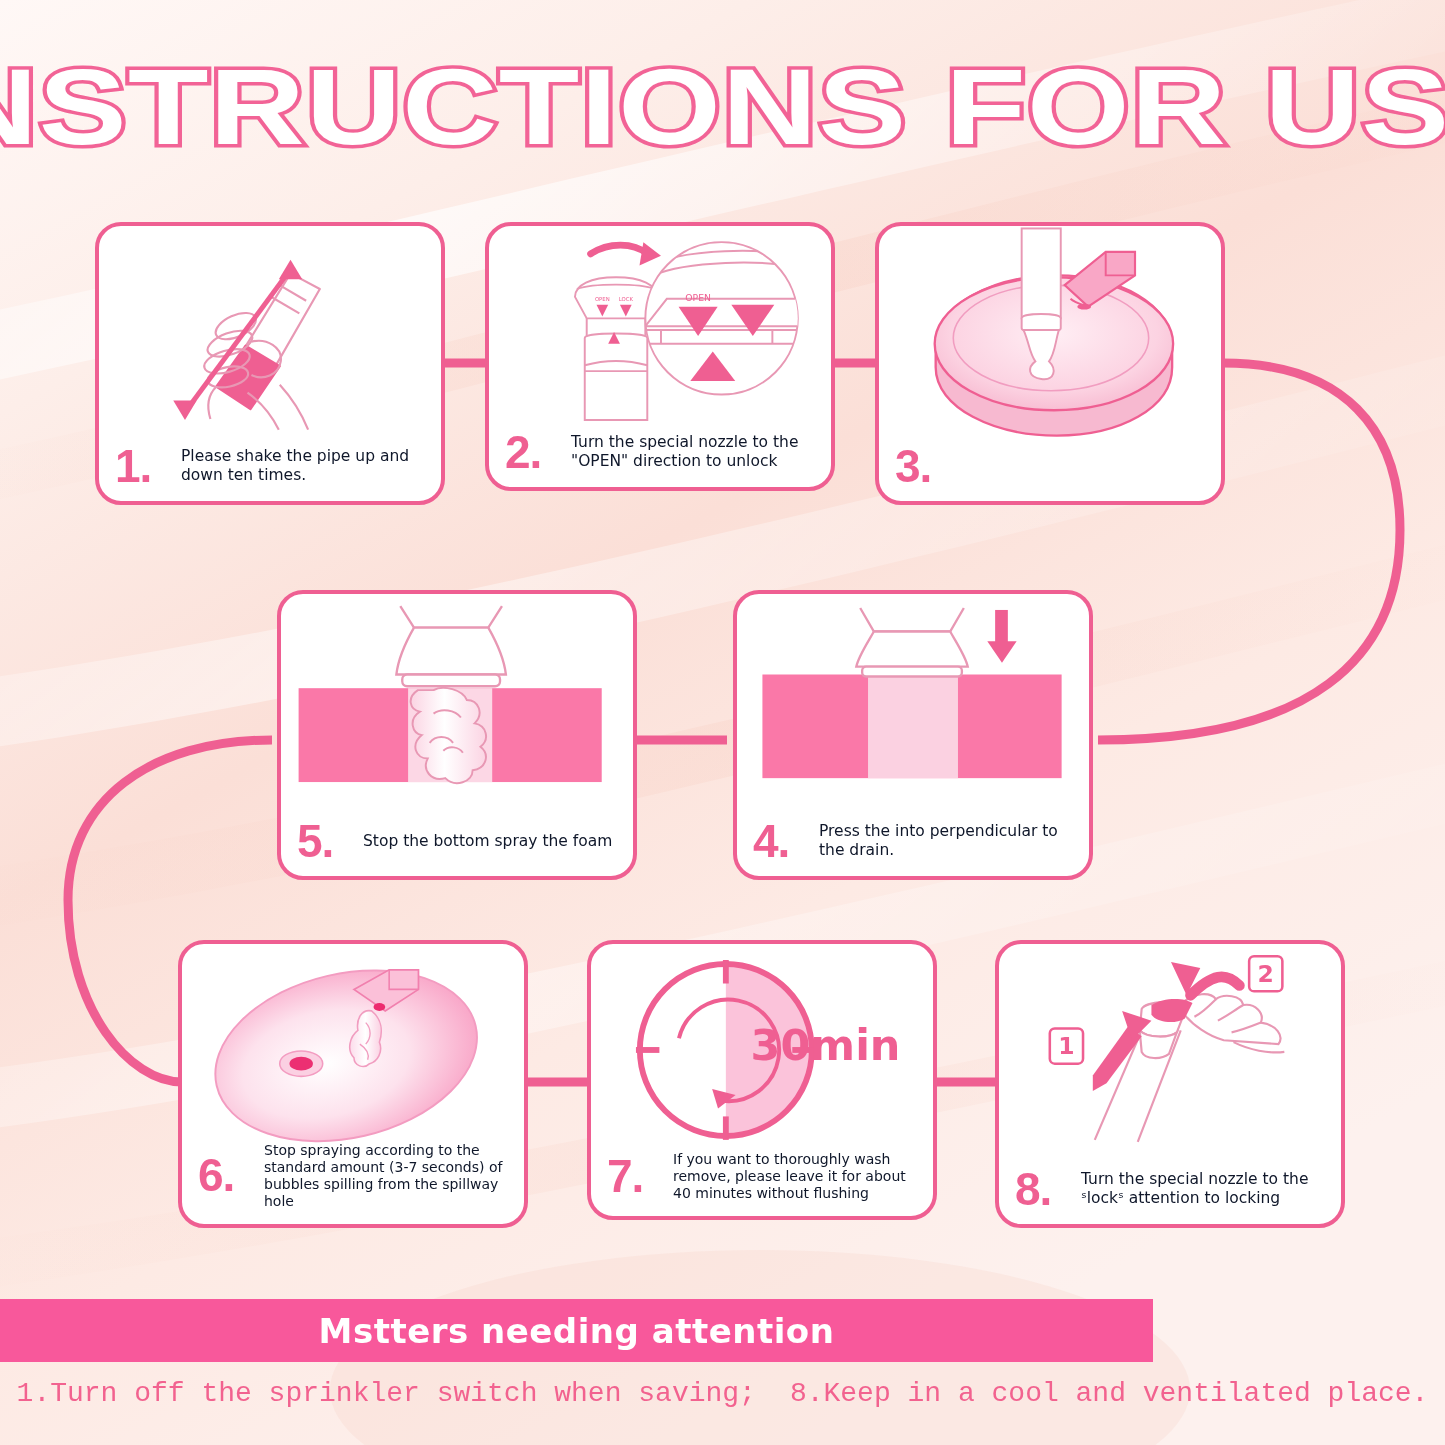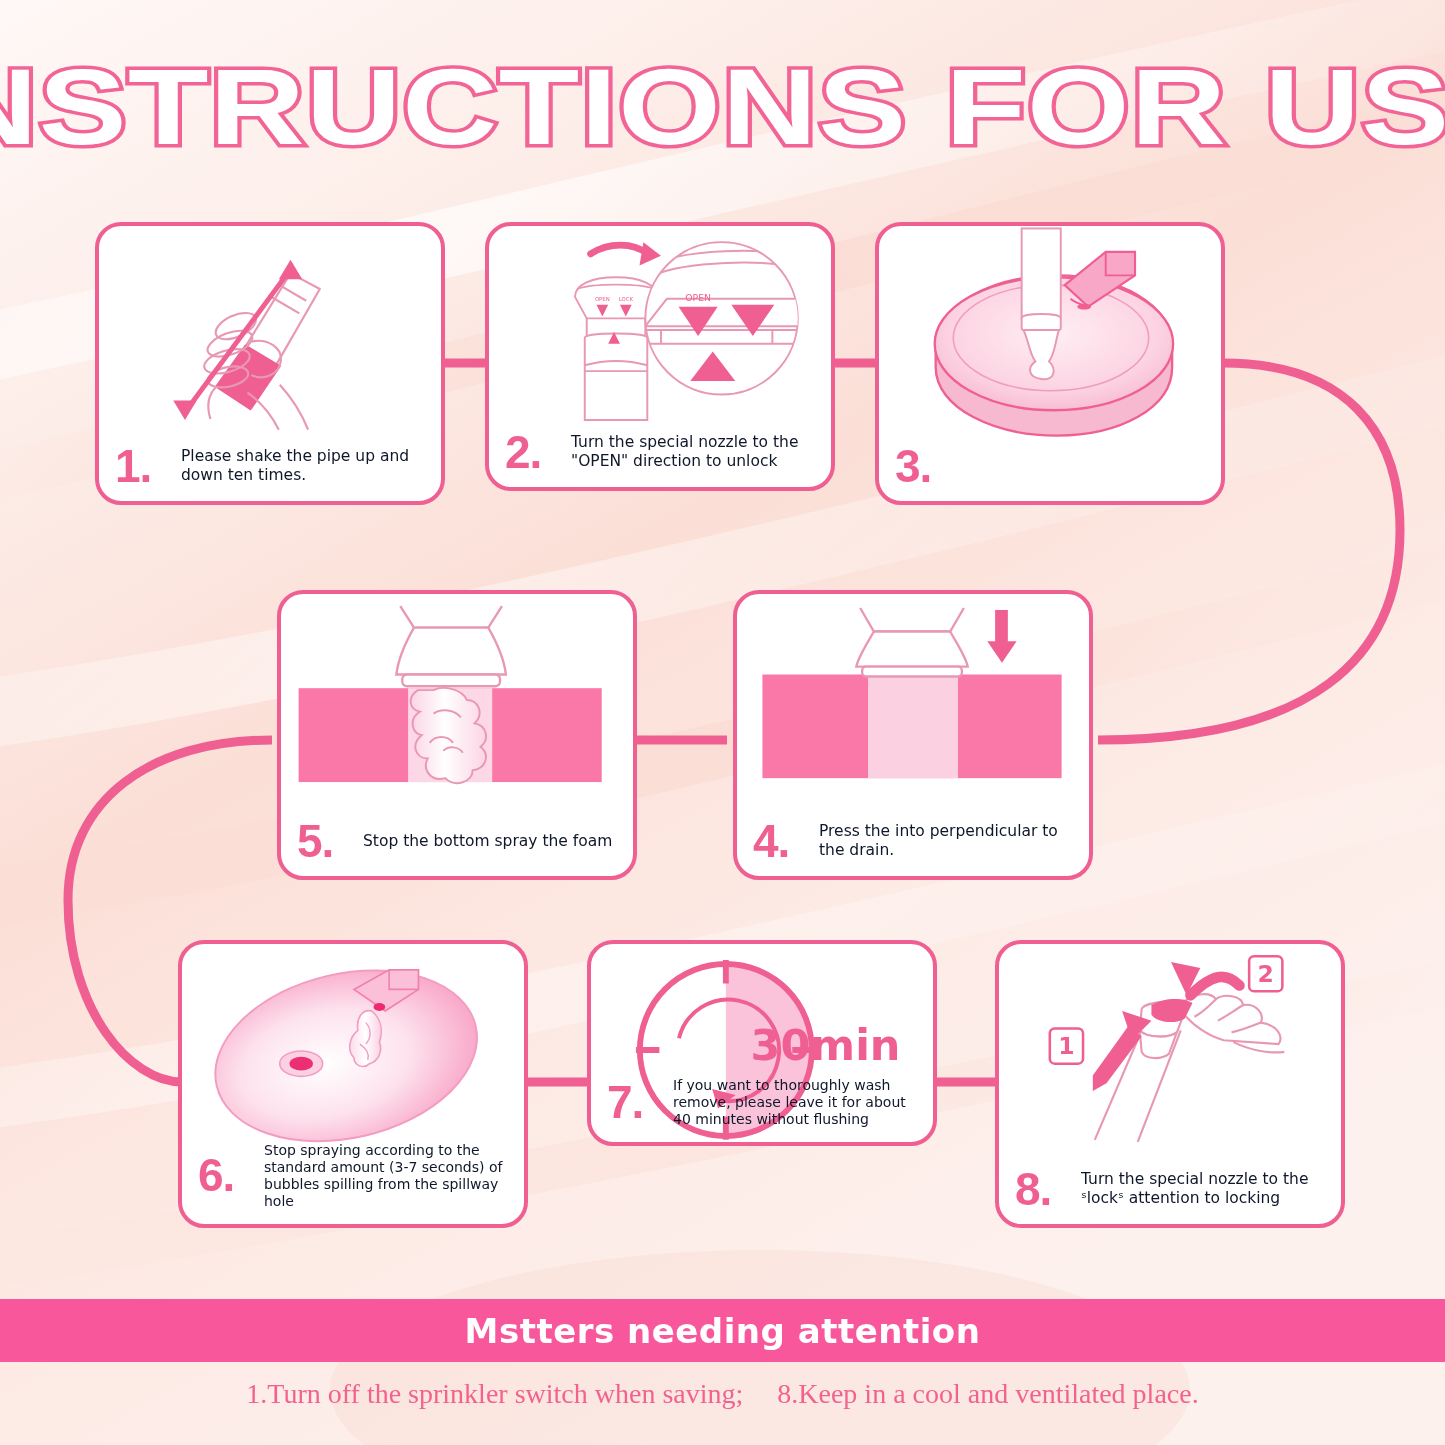--- a/index.html
+++ b/index.html
@@ -45,31 +45,31 @@
     flex:0 0 auto;width:66px;text-align:left;letter-spacing:-1px;
   }
   .captxt{
     color:#0f172a;font-size:15.5px;line-height:1.22;
     font-family:"DejaVu Sans",sans-serif;
     flex:1 1 auto;
   }
   .cap.big .captxt{font-size:14px;}
   
   #banner{
-    position:absolute;left:0;top:1299px;width:1445px;height:63px;z-index:6;
+    position:absolute;left:0;top:1299px;width:1153px;height:63px;z-index:6;
     background:#f8589b;display:flex;align-items:center;justify-content:center;
   }
   #banner-txt{
     color:#fff;font-weight:bold;font-size:34px;letter-spacing:.5px;
     font-family:"DejaVu Sans",sans-serif;
   }
   #notes{
     position:absolute;left:0;top:1378px;width:1445px;z-index:6;
     display:flex;align-items:center;justify-content:center;gap:34px;
-    color:#f2628f;font-size:28px;font-family:Liberation Serif, serif;
+    color:#f2628f;font-size:28px;font-family:Liberation Mono, monospace;
     white-space:nowrap;
   }
 </style>
 </head>
 <body>
 
 <svg id="bg" width="1445" height="1445" viewBox="0 0 1445 1445">
   <defs>
     <linearGradient id="bgGrad" x1="0" y1="0" x2="0.55" y2="1">
       <stop offset="0%" stop-color="#fff8f6"></stop>
@@ -282,21 +282,21 @@
     <path d="M182,100 C188,104 192,110 190,116" fill="none" stroke="#f19dc0" stroke-width="1.4"></path>
     <ellipse cx="122" cy="120" rx="22" ry="13" fill="#fbd0e2" stroke="#f39cc1" stroke-width="1.6"></ellipse>
     <ellipse cx="122" cy="120" rx="12" ry="7" fill="#ec2f72"></ellipse>
   </svg>
   <div class="cap big">
     <span class="num">6.</span>
     <span class="captxt">Stop spraying according to the standard amount (3-7 seconds) of bubbles spilling from the spillway hole</span>
   </div>
 </div>
 
-<div class="card" style="left:587px;top:940px;width:350px;height:206px;">
+<div class="card" style="left:587px;top:940px;width:350px;height:280px;">
   <svg class="art" viewBox="0 0 350 210" height="210">
     <g transform="translate(30,10)">
       <path d="M108,8 A88,88 0 0 1 108,184 Z" fill="#fbc3da"></path>
       <circle cx="108" cy="96" r="88" fill="none" stroke="#ef5f92" stroke-width="6"></circle>
       <line x1="108" y1="4" x2="108" y2="28" stroke="#ef5f92" stroke-width="6"></line>
       <line x1="108" y1="164" x2="108" y2="188" stroke="#ef5f92" stroke-width="6"></line>
       <line x1="16" y1="96" x2="40" y2="96" stroke="#ef5f92" stroke-width="6"></line>
       <line x1="176" y1="96" x2="200" y2="96" stroke="#ef5f92" stroke-width="6"></line>
       <path d="M60,84 A52,52 0 1 1 104,148" fill="none" stroke="#ef5f92" stroke-width="4"></path>
       <path d="M94,136 L118,142 L100,156 Z" fill="#ef5f92"></path>

